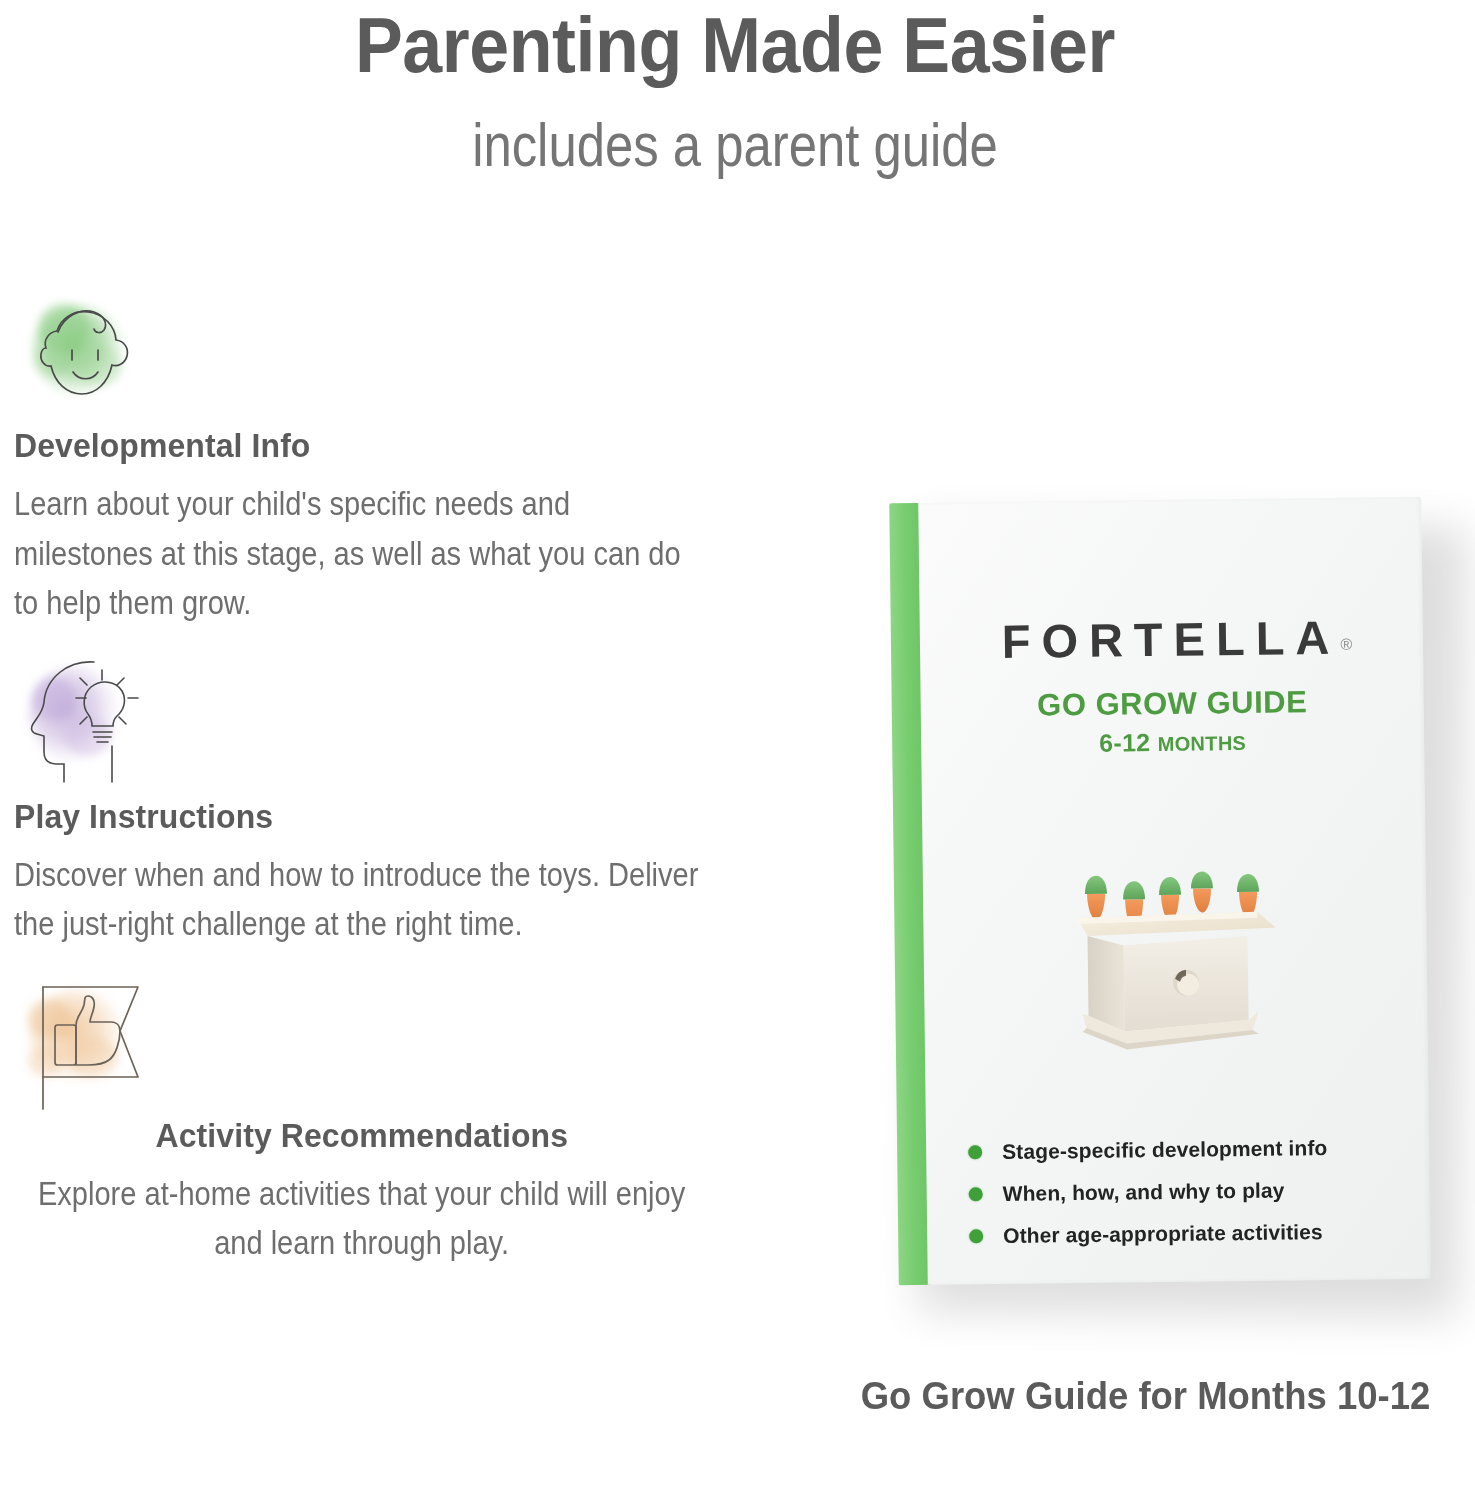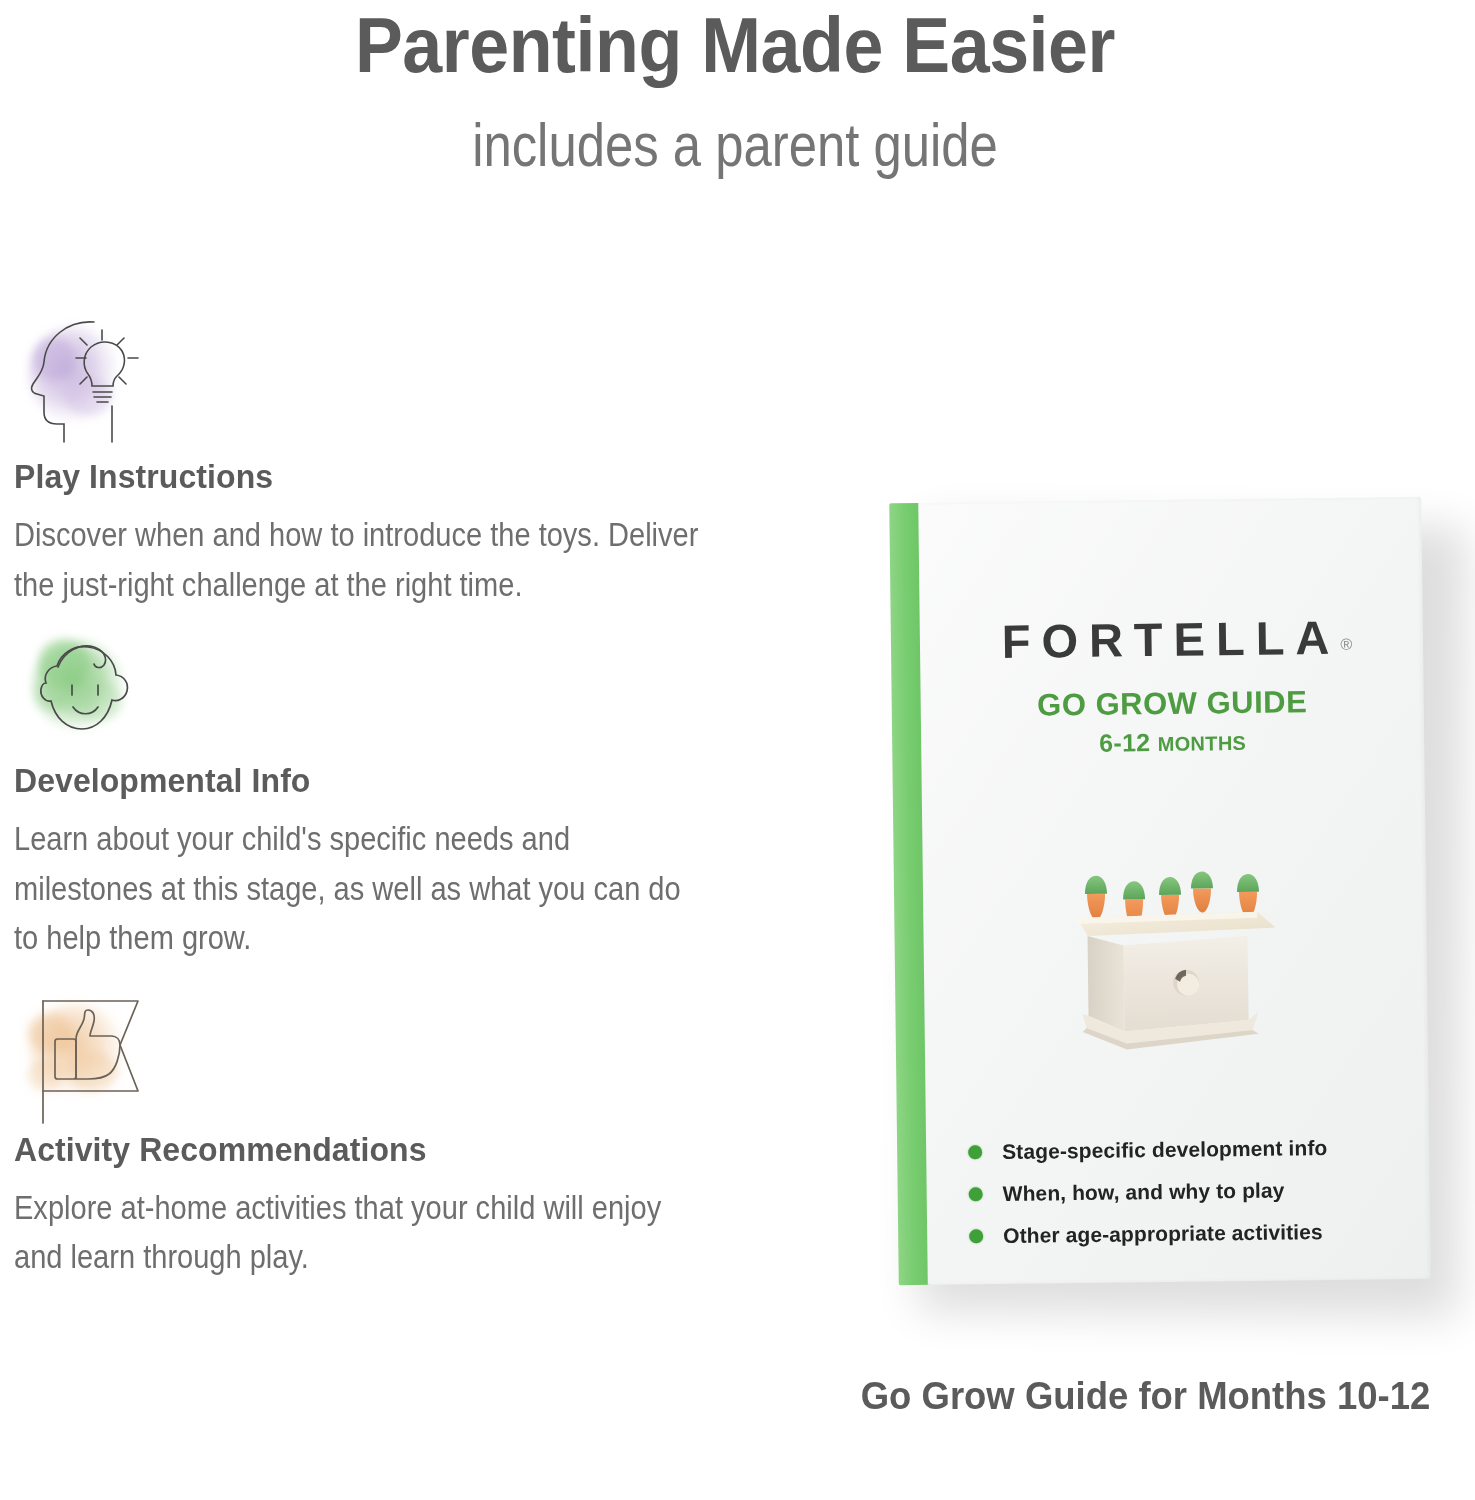--- a/index.html
+++ b/index.html
@@ -83,21 +83,21 @@
     line-height: 1.50;
     margin: 0;
     padding-top: 14px;
     transform: scaleX(0.88);
     transform-origin: left top;
     width: 790px;
   }
 
   .feat-0 .feature-icon { height: 130px; }
   .feat-1 { margin-top: 26px; }
-  .feat-2 { margin-top: 24px; }
+  .feat-2 { margin-top: 24px; text-align: center; }
 
   
   .book-area {
     position: absolute;
     left: 788px;
     top: 470px;
     width: 715px;
     height: 1030px;
   }
   .book-shadow {
@@ -233,20 +233,60 @@
 </style>
 </head>
 <body>
 
 <div class="header">
   <h1 class="headline">Parenting Made Easier</h1>
   <h2 class="subhead">includes a parent guide</h2>
 </div>
 
 <div class="features">
+
+  <div class="feature feat-0">
+    <div class="feature-icon">
+      <svg width="150" height="130" viewBox="0 0 150 130">
+        <defs>
+          <radialGradient id="gwash" cx="45%" cy="45%" r="58%">
+            <stop offset="0%" stop-color="#86c97f" stop-opacity="0.95"></stop>
+            <stop offset="55%" stop-color="#9ed398" stop-opacity="0.75"></stop>
+            <stop offset="100%" stop-color="#bfe3ba" stop-opacity="0.05"></stop>
+          </radialGradient>
+          <filter id="bl1">
+              <feGaussianBlur stdDeviation="4.2"></feGaussianBlur>
+            </filter>
+        </defs>
+
+        <g filter="url(#bl1)">
+          <ellipse cx="62" cy="62" rx="46" ry="45" fill="url(#gwash)"></ellipse>
+          <ellipse cx="48" cy="40" rx="26" ry="24" fill="#8ecd87" opacity="0.55"></ellipse>
+          <ellipse cx="82" cy="78" rx="24" ry="20" fill="#a7d8a1" opacity="0.4"></ellipse>
+          <ellipse cx="36" cy="72" rx="18" ry="16" fill="#9ad394" opacity="0.38"></ellipse>
+        </g>
+
+        <g fill="none" stroke="#4a4a4a" stroke-width="1.7" stroke-linecap="round">
+          <path d="M30 60 C27 52 33 44 41 43 C45 30 58 22 72 24 C88 26 99 38 100 52
+                   C108 53 113 60 111 68 C109 76 101 79 96 77
+                   C92 95 80 106 66 106 C51 106 39 95 35 78
+                   C29 79 24 73 25 66 C26 61 28 60 30 60 Z"></path>
+
+          <path d="M42 44 C48 28 64 20 78 24 C88 27 92 36 88 42 C85 46 79 45 78 41"></path>
+
+          <path d="M56 62 L56 72"></path>
+          <path d="M82 62 L82 72"></path>
+
+          <path d="M57 84 C63 93 76 93 82 84"></path>
+        </g>
+      </svg>
+    </div>
+    <div class="feature-title">Developmental Info</div>
+    <div class="feature-desc">Learn about your child's specific needs and milestones at this stage, as well as what you can do to help them grow.</div>
+  </div>
 
   <div class="feature feat-1">
     <div class="feature-icon">
       <svg width="150" height="135" viewBox="0 0 150 135">
         <defs>
           <radialGradient id="pwash" cx="42%" cy="45%" r="58%">
             <stop offset="0%" stop-color="#bda7d6" stop-opacity="0.85"></stop>
             <stop offset="55%" stop-color="#cdbbe0" stop-opacity="0.6"></stop>
             <stop offset="100%" stop-color="#e2d7ee" stop-opacity="0.05"></stop>
           </radialGradient>
@@ -276,60 +316,20 @@
           <path d="M112 44 L122 44"></path>
           <path d="M64 24 L71 31"></path>
           <path d="M108 24 L101 31"></path>
           <path d="M64 70 L71 63"></path>
           <path d="M110 70 L103 63"></path>
         </g>
       </svg>
     </div>
     <div class="feature-title">Play Instructions</div>
     <div class="feature-desc">Discover when and how to introduce the toys. Deliver the just-right challenge at the right time.</div>
-  </div>
-
-  <div class="feature feat-0">
-    <div class="feature-icon">
-      <svg width="150" height="130" viewBox="0 0 150 130">
-        <defs>
-          <radialGradient id="gwash" cx="45%" cy="45%" r="58%">
-            <stop offset="0%" stop-color="#86c97f" stop-opacity="0.95"></stop>
-            <stop offset="55%" stop-color="#9ed398" stop-opacity="0.75"></stop>
-            <stop offset="100%" stop-color="#bfe3ba" stop-opacity="0.05"></stop>
-          </radialGradient>
-          <filter id="bl1">
-              <feGaussianBlur stdDeviation="4.2"></feGaussianBlur>
-            </filter>
-        </defs>
-
-        <g filter="url(#bl1)">
-          <ellipse cx="62" cy="62" rx="46" ry="45" fill="url(#gwash)"></ellipse>
-          <ellipse cx="48" cy="40" rx="26" ry="24" fill="#8ecd87" opacity="0.55"></ellipse>
-          <ellipse cx="82" cy="78" rx="24" ry="20" fill="#a7d8a1" opacity="0.4"></ellipse>
-          <ellipse cx="36" cy="72" rx="18" ry="16" fill="#9ad394" opacity="0.38"></ellipse>
-        </g>
-
-        <g fill="none" stroke="#4a4a4a" stroke-width="1.7" stroke-linecap="round">
-          <path d="M30 60 C27 52 33 44 41 43 C45 30 58 22 72 24 C88 26 99 38 100 52
-                   C108 53 113 60 111 68 C109 76 101 79 96 77
-                   C92 95 80 106 66 106 C51 106 39 95 35 78
-                   C29 79 24 73 25 66 C26 61 28 60 30 60 Z"></path>
-
-          <path d="M42 44 C48 28 64 20 78 24 C88 27 92 36 88 42 C85 46 79 45 78 41"></path>
-
-          <path d="M56 62 L56 72"></path>
-          <path d="M82 62 L82 72"></path>
-
-          <path d="M57 84 C63 93 76 93 82 84"></path>
-        </g>
-      </svg>
-    </div>
-    <div class="feature-title">Developmental Info</div>
-    <div class="feature-desc">Learn about your child's specific needs and milestones at this stage, as well as what you can do to help them grow.</div>
   </div>
 
   <div class="feature feat-2">
     <div class="feature-icon">
       <svg width="150" height="140" viewBox="0 0 150 140">
         <defs>
           <radialGradient id="owash" cx="45%" cy="45%" r="58%">
             <stop offset="0%" stop-color="#edbd89" stop-opacity="0.8"></stop>
             <stop offset="55%" stop-color="#f2cda6" stop-opacity="0.55"></stop>
             <stop offset="100%" stop-color="#f9e6d2" stop-opacity="0.05"></stop>

